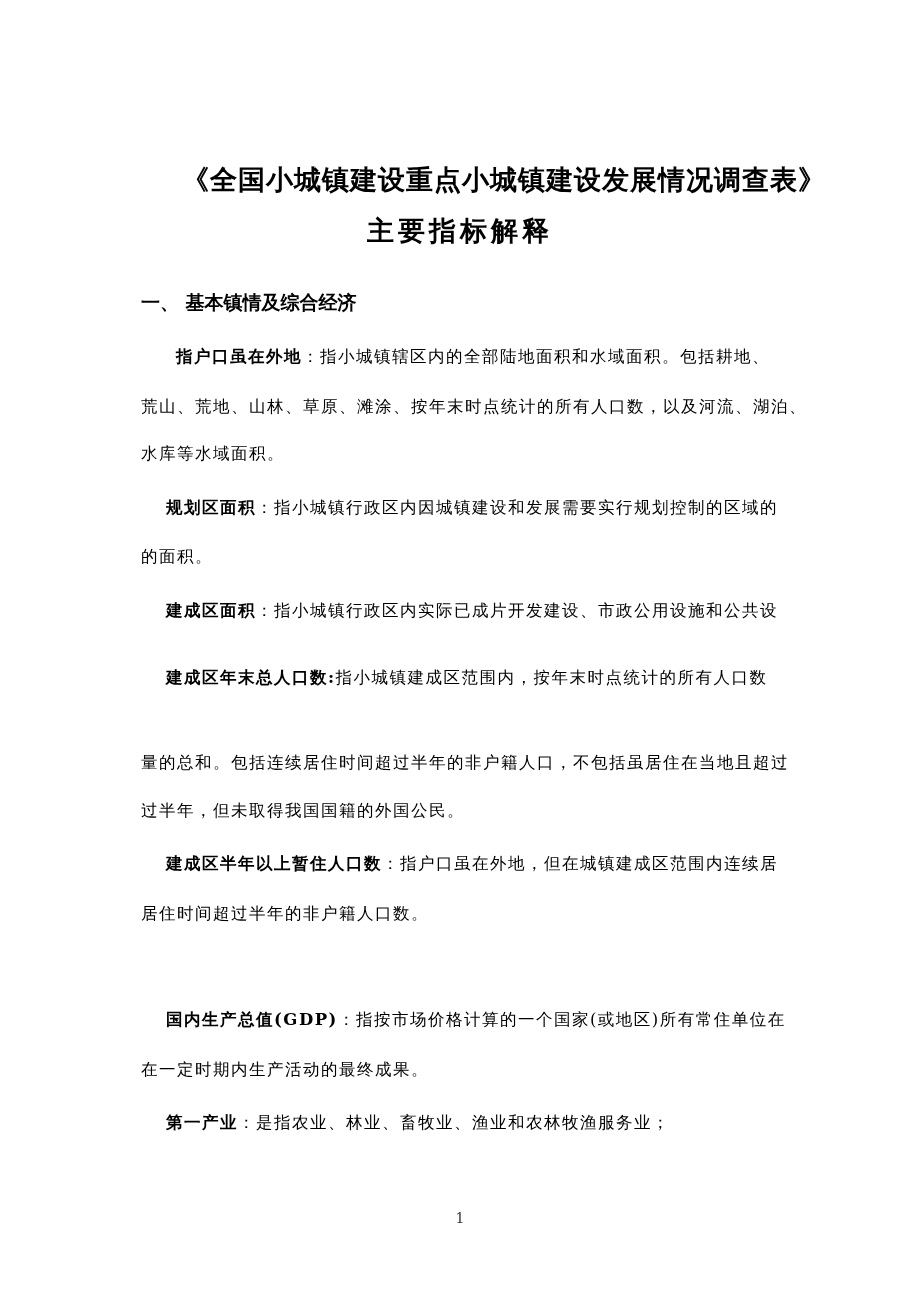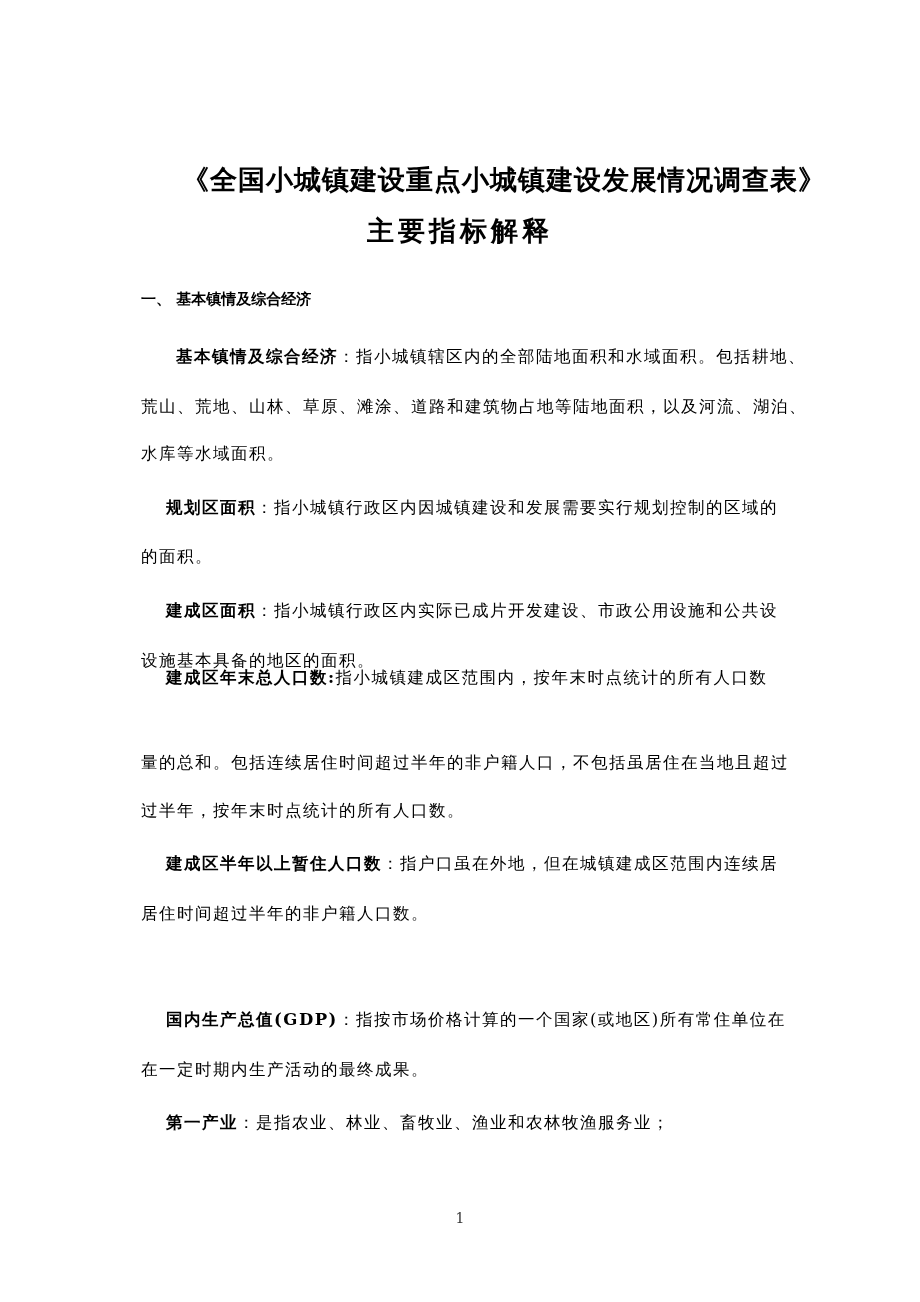--- a/index.html
+++ b/index.html
@@ -3,55 +3,54 @@
   <meta charset="utf-8">
   <style>
     html, body { margin: 0; padding: 0; background: #ffffff; }
     body { width: 920px; height: 1302px; position: relative; overflow: hidden;
       font-family: "DejaVu Serif", "Liberation Serif", serif; color: #000; }
     .page { position: absolute; left: 0; top: 0; width: 920px; height: 1302px; }
     .title { position: absolute; left: 0; width: 920px; text-align: center;
       font-weight: bold; font-size: 27px; letter-spacing: 1px; white-space: nowrap; }
     .t1 { top: 162px; padding-left: 44px; }
     .t2 { top: 213px; letter-spacing: 4px; }
-    .section { position: absolute; left: 141px; top: 290px; font-weight: bold; font-size: 15px; }
+    .section { position: absolute; left: 141px; top: 290px; font-weight: bold; font-size: 19px; }
     .line { position: absolute; font-size: 16.5px; white-space: nowrap; letter-spacing: 1.5px; }
     .b { font-weight: bold; }
     .pagenum { position: absolute; left: 0; width: 920px; top: 1210px; text-align: center; font-size: 14px; color: #333; }
   </style>
 </head>
 <body>
 
 <div class="page">
   <div class="title t1">《全国小城镇建设重点小城镇建设发展情况调查表》</div>
   <div class="title t2">主要指标解释</div>
 
   <div class="section">一、 基本镇情及综合经济</div>
 
   <div class="line" style="left:176px; top:346px;">
-    <span class="b">基本镇情及综合经济</span><span>：</span><span>指小城镇辖区内的全部陆地面积和水域面积。包括耕地、</span>
+    <span class="b">指户口虽在外地</span><span>：</span><span>指小城镇辖区内的全部陆地面积和水域面积。包括耕地、</span>
   </div>
-  <div class="line" style="left:141px; top:396px;">荒山、荒地、山林、草原、滩涂、道路和建筑物占地等陆地面积，以及河流、湖泊、</div>
+  <div class="line" style="left:141px; top:396px;">荒山、荒地、山林、草原、滩涂、按年末时点统计的所有人口数，以及河流、湖泊、</div>
   <div class="line" style="left:141px; top:443px;">水库等水域面积。</div>
 
   <div class="line" style="left:166px; top:497px;">
     <span class="b">规划区面积</span><span>：</span><span>指小城镇行政区内因城镇建设和发展需要实行规划控制的区域的</span>
   </div>
   <div class="line" style="left:141px; top:546px;">的面积。</div>
 
   <div class="line" style="left:166px; top:600px;">
     <span class="b">建成区面积</span><span>：</span><span>指小城镇行政区内实际已成片开发建设、市政公用设施和公共设</span>
   </div>
-  <div class="line" style="left:141px; top:650px;">设施基本具备的地区的面积。</div>
 
   <div class="line" style="left:166px; top:667px;">
     <span class="b">建成区年末总人口数</span><span class="b">:</span><span>指小城镇建成区范围内，按年末时点统计的所有人口数</span>
   </div>
   <div class="line" style="left:141px; top:752px;">量的总和。包括连续居住时间超过半年的非户籍人口，不包括虽居住在当地且超过</div>
-  <div class="line" style="left:141px; top:800px;">过半年，按年末时点统计的所有人口数。</div>
+  <div class="line" style="left:141px; top:800px;">过半年，但未取得我国国籍的外国公民。</div>
 
   <div class="line" style="left:166px; top:853px;">
     <span class="b">建成区半年以上暂住人口数</span><span>：</span><span>指户口虽在外地，但在城镇建成区范围内连续居</span>
   </div>
   <div class="line" style="left:141px; top:903px;">居住时间超过半年的非户籍人口数。</div>
 
 
   <div class="line" style="left:141px; top:1059px;">在一定时期内生产活动的最终成果。</div>
   <div class="line" style="left:166px; top:1009px;">
     <span class="b">国内生产总值(GDP)</span><span>：</span><span>指按市场价格计算的一个国家(或地区)所有常住单位在</span>

